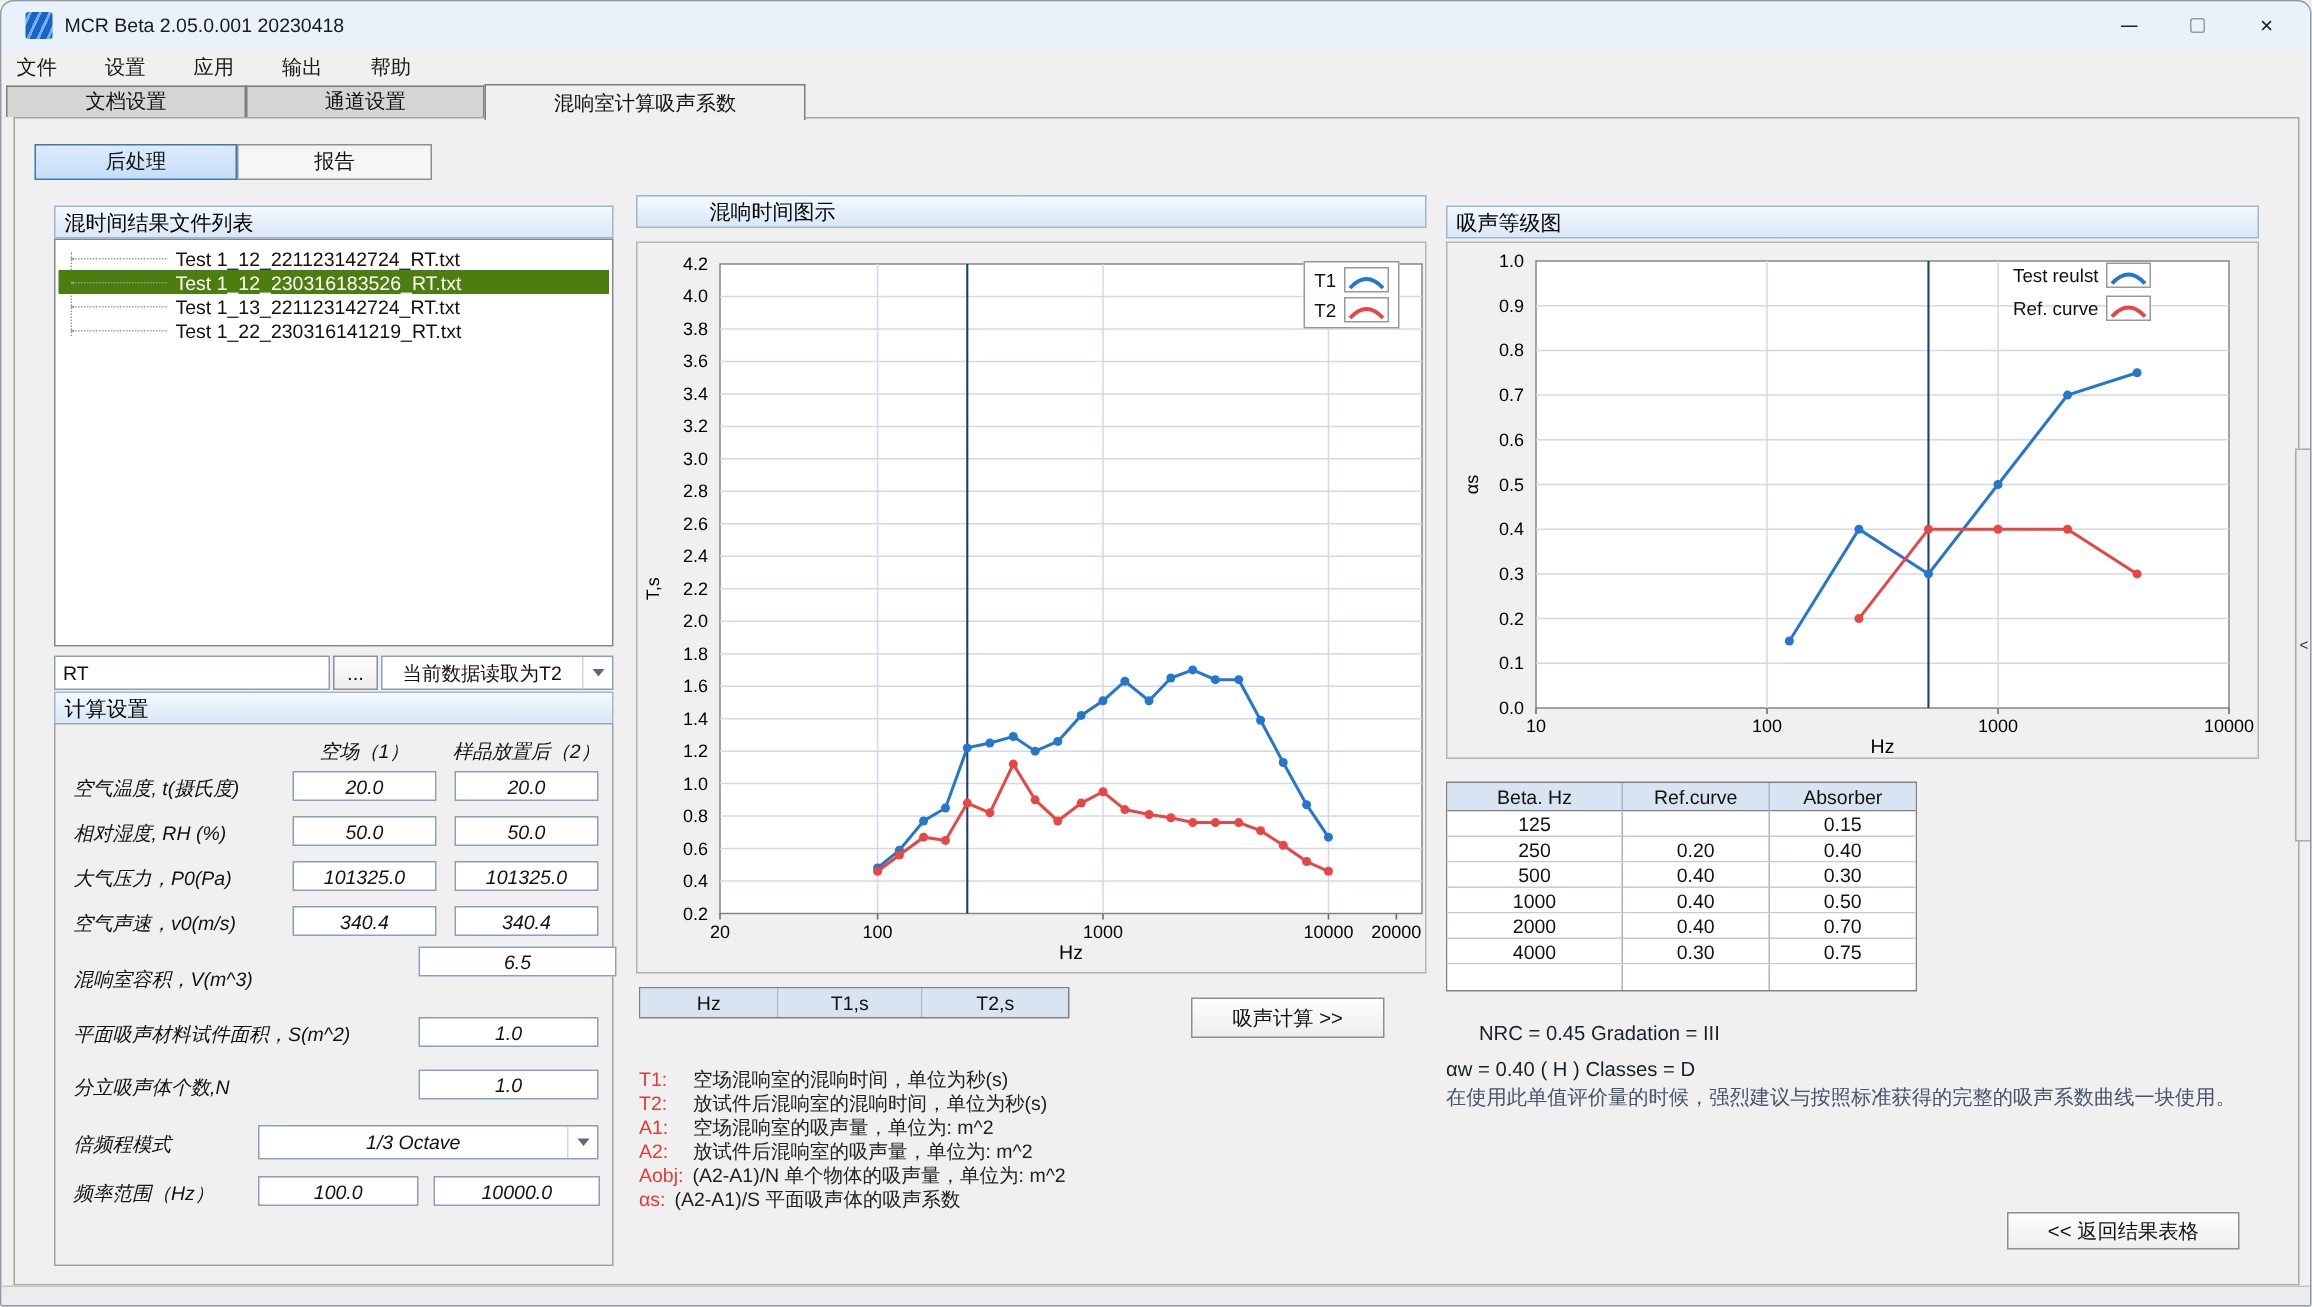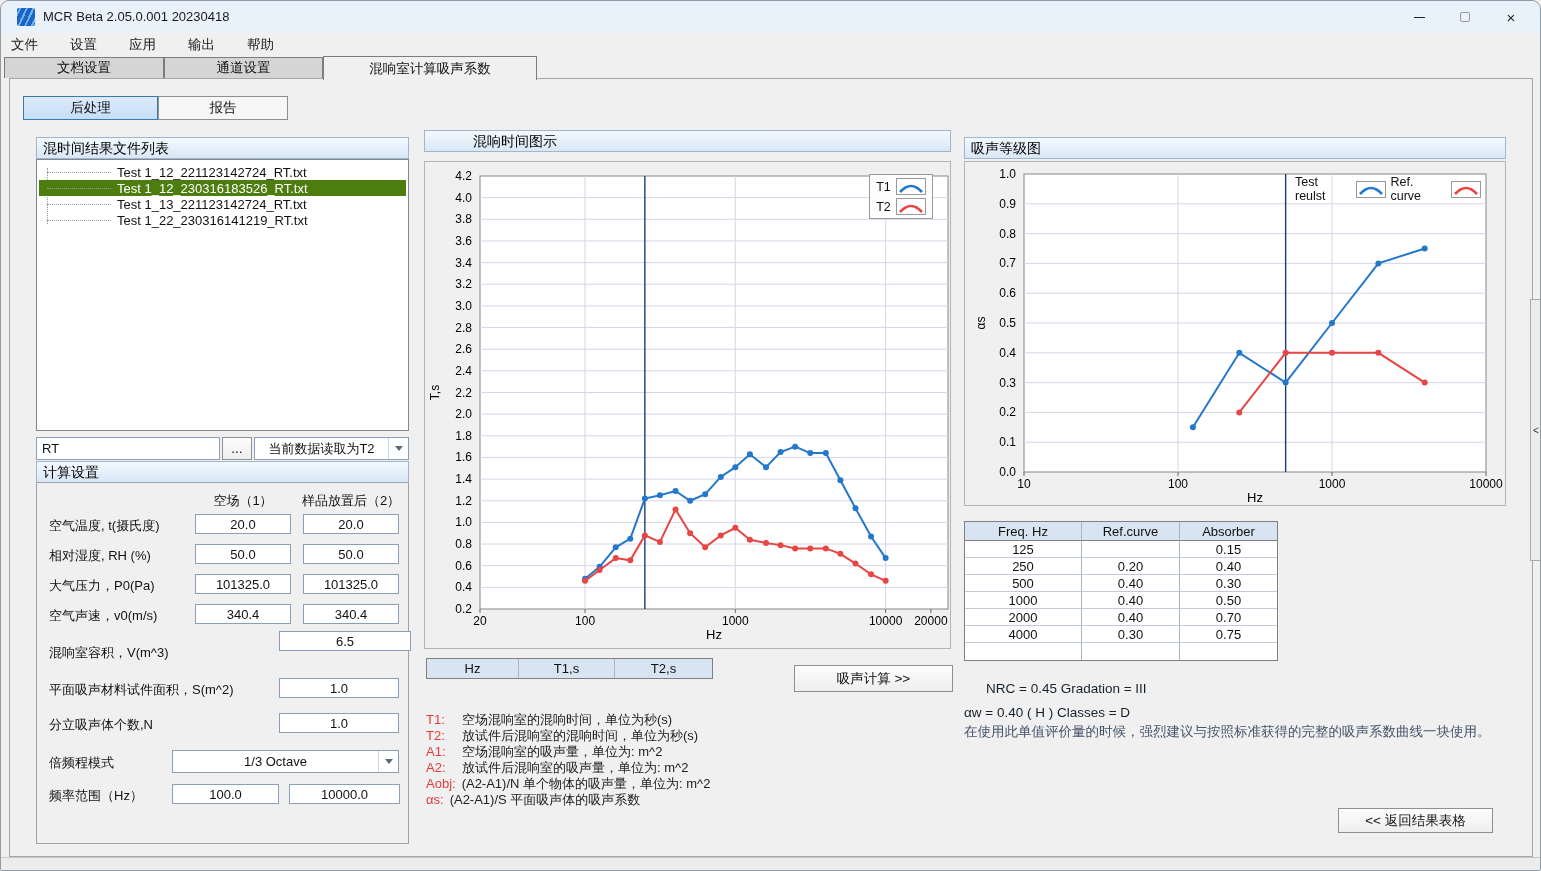--- a/index.html
+++ b/index.html
@@ -72,21 +72,21 @@
 
   
   .chart { position:absolute; background:#f0f0f0; border:1px solid #b4b4b4; }
   svg text { font-family:"Liberation Sans","DejaVu Sans",sans-serif; fill:#000; }
   .legendbox { position:absolute; background:#fdfdfd; border:1px solid #999;
     padding:3px 4px; display:flex; flex-direction:column; gap:3px; }
   .leg-row { display:flex; align-items:center; justify-content:center; gap:5px;
     font-size:12.5px; }
   .leg-icon { width:30px; height:17px; border:1px solid #999; background:#fff;
     display:flex; align-items:center; justify-content:center; }
-  .legend-plain { position:absolute; display:flex; flex-direction:row; gap:5px; }
+  .legend-plain { position:absolute; display:flex; flex-direction:column; gap:5px; }
 
   
   .dtable { position:absolute; border:1px solid #808080; background:#fff; }
   .dt-row { display:flex; }
   .dt-cell { border-right:1px solid #aab4c0; border-bottom:1px solid #c3ccd6; text-align:center;
     font-size:13px; display:flex; align-items:center; justify-content:center; background:#fff; }
   .dt-cell:last-child { border-right:none; }
   .dt-head .dt-cell { background:#d8e4f2; border-bottom:1px solid #808080; }
   .dt-row:last-child .dt-cell { border-bottom:none; }
 
@@ -165,21 +165,21 @@
 <div class="tbox left" style="left:35px;top:436px;width:184px;height:23px;">RT</div>
 <div class="btn" style="left:221px;top:436px;width:30px;height:23px;">...</div>
 <div class="combo" style="left:253px;top:436px;width:155px;height:23px;">
   <span class="val">当前数据读取为T2</span>
   <span class="chev">
       <span class="tri"></span>
     </span>
 </div>
 
 <div class="phdr" style="left:35px;top:460px;width:373px;">计算设置</div>
-<div class="groupbox" style="left:35px;top:481px;width:373px;height:362px;">
+<div class="groupbox" style="left:35px;top:481px;width:373px;height:362px;font-style:italic;">
   <div class="colhdr" style="left:156px;top:9px;width:100px;">空场（1）</div>
   <div class="colhdr" style="left:258px;top:9px;width:112px;">样品放置后（2）</div>
 
   <div class="flabel" style="left:12px;top:34px;">空气温度, t(摄氏度)</div>
   <div class="tbox" style="left:158px;top:31px;width:96px;height:20px;">20.0</div>
   <div class="tbox" style="left:266px;top:31px;width:96px;height:20px;">20.0</div>
 
   <div class="flabel" style="left:12px;top:64px;">相对湿度, RH (%)</div>
   <div class="tbox" style="left:158px;top:61px;width:96px;height:20px;">50.0</div>
   <div class="tbox" style="left:266px;top:61px;width:96px;height:20px;">50.0</div>
@@ -340,21 +340,21 @@
 </div>
 
 <div class="dtable" style="left:425px;top:657px;">
   <div class="dt-row dt-head">
     <div class="dt-cell" style="width:92px;height:19px;">Hz</div>
     <div class="dt-cell" style="width:96px;height:19px;">T1,s</div>
     <div class="dt-cell" style="width:97px;height:19px;">T2,s</div>
   </div>
 </div>
 
-<div class="btn" style="left:793px;top:664px;width:159px;height:27px;">吸声计算 &gt;&gt;</div>
+<div class="btn" style="left:793px;top:664px;width:129px;height:27px;">吸声计算 &gt;&gt;</div>
 
 <div class="note" style="top:710px;"><span class="nkey aligned">T1:</span><span>空场混响室的混响时间，单位为秒(s)</span></div>
 <div class="note" style="top:726px;"><span class="nkey aligned">T2:</span><span>放试件后混响室的混响时间，单位为秒(s)</span></div>
 <div class="note" style="top:742px;"><span class="nkey aligned">A1:</span><span>空场混响室的吸声量，单位为: m^2</span></div>
 <div class="note" style="top:758px;"><span class="nkey aligned">A2:</span><span>放试件后混响室的吸声量，单位为: m^2</span></div>
 <div class="note" style="top:774px;"><span class="nkey">Aobj:</span><span>(A2-A1)/N 单个物体的吸声量，单位为: m^2</span></div>
 <div class="note" style="top:790px;"><span class="nkey">αs:</span><span>(A2-A1)/S  平面吸声体的吸声系数</span></div>
 
 <div class="phdr" style="left:963px;top:136px;width:542px;">吸声等级图</div>
 <div class="chart" style="left:963px;top:160px;width:542px;height:345px;">
@@ -422,21 +422,21 @@
         <svg width="26" height="14">
             <path class="curve-red" d="M2 12 Q13 0 24 12" fill="none" stroke-width="2.6" stroke="#e84545"></path>
           </svg>
       </span>
     </div>
   </div>
 </div>
 
 <div class="dtable" style="left:963px;top:520px;">
   <div class="dt-row dt-head">
-    <div class="dt-cell" style="width:117px;height:19px;">Freq. Hz</div>
+    <div class="dt-cell" style="width:117px;height:19px;">Beta. Hz</div>
     <div class="dt-cell" style="width:98px;height:19px;">Ref.curve</div>
     <div class="dt-cell" style="width:97px;height:19px;">Absorber</div>
   </div>
   <div class="dt-row">
     <div class="dt-cell" style="width:117px;height:17px;">125</div>
     <div class="dt-cell" style="width:98px;height:17px;"></div>
     <div class="dt-cell" style="width:97px;height:17px;">0.15</div>
   </div>
   <div class="dt-row">
     <div class="dt-cell" style="width:117px;height:17px;">250</div>

